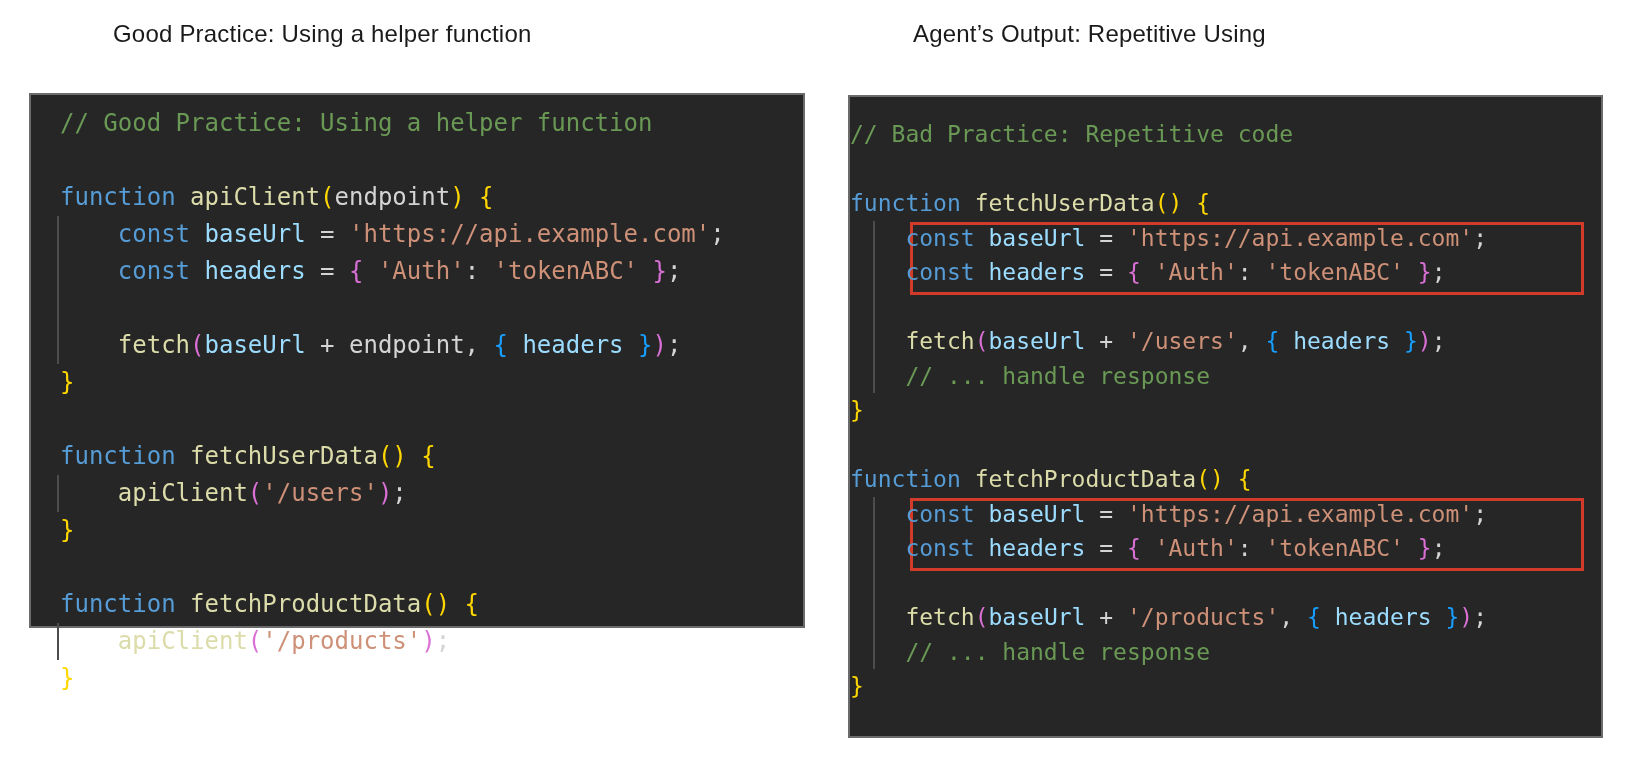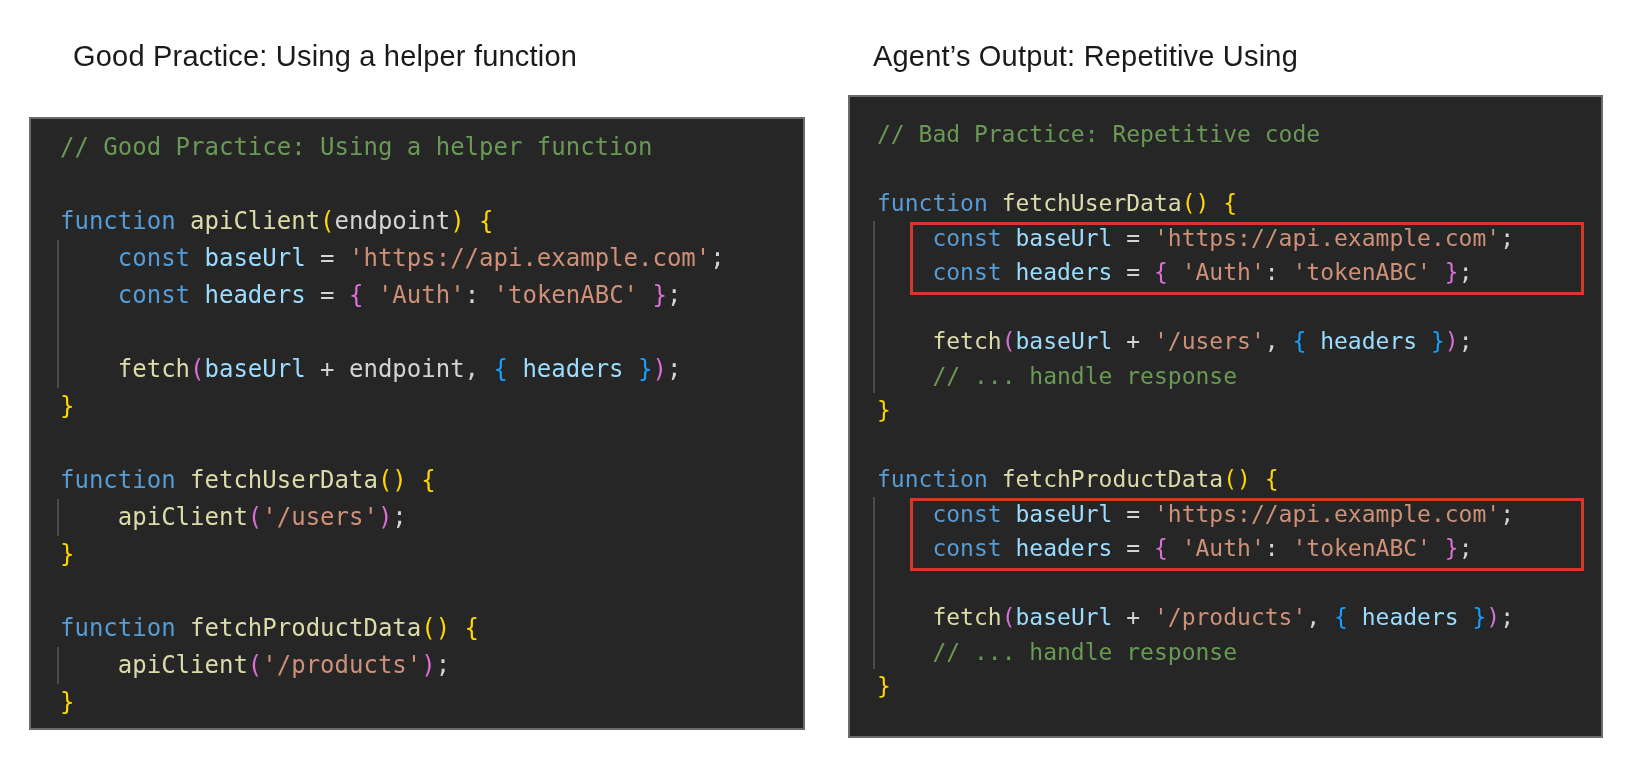--- a/index.html
+++ b/index.html
@@ -1,39 +1,39 @@
 <!DOCTYPE html>
 <html style="--comment: #6A9955; --keyword: #569CD6; --func: #DCDCAA; --variable: #9CDCFE; --plain: #D4D4D4; --string: #CE9178; --b1: #FFD700; --b2: #DA70D6; --b3: #179FFF; --panelbg: #262626; --panelborder: #6B6B6B; --guide: #4C4C4C; --redbox: #D23A2A; --title_text: #1A1A1A;"><head>
 <meta charset="utf-8">
 <style>
   html,body{margin:0;padding:0;}
   body{
     width:1642px;height:774px;position:relative;background:#ffffff;
     overflow:hidden;font-family:"Liberation Sans",sans-serif;
   }
   .title{
-    position:absolute;top:38px;font-size:29px;line-height:36px;
-    color:#1a1a1a;font-weight:400;letter-spacing:.2px;white-space:nowrap;
+    position:absolute;top:16px;font-size:24px;line-height:36px;
+    color:#1a1a1a;font-weight:400;letter-spacing:.2px;white-space:nowrap;margin-left:40px;
   }
   #title-left{left:73px;}
   #title-right{left:873px;}
   .code-panel{
     position:absolute;box-sizing:border-box;
     background:var(--panelbg);border:2px solid var(--panelborder);
   }
-  #panel-left{left:29px;top:93px;width:776px;height:613px;margin-top:24px;}
+  #panel-left{left:29px;top:93px;width:776px;height:535px;}
   #panel-right{left:848px;top:95px;width:755px;height:643px;}
   .code-lines{
     position:absolute;left:0;right:0;
     font-family:"DejaVu Sans Mono",monospace;
   }
   #panel-left .code-lines{top:10px;font-size:24px;}
   #panel-left .code-line{height:37px;line-height:37px;padding-left:29px;}
   #panel-right .code-lines{top:20px;font-size:23px;}
-  #panel-right .code-line{height:34.5px;line-height:34.5px;padding-left:27px;}
+  #panel-right .code-line{height:34.5px;line-height:34.5px;}
   .code-line{white-space:pre;}
   .guide{position:absolute;width:2px;background:var(--guide);}
   #panel-left .guide{left:26px;}
   #panel-right .guide{left:23px;}
   .g-left-a{top:121px;height:148px;}
   .g-left-b{top:380px;height:37px;}
   .g-left-c{top:528px;height:37px;}
   .g-right-a{top:123.5px;height:172.5px;}
   .g-right-b{top:399.5px;height:172.5px;}
   .redbox{

